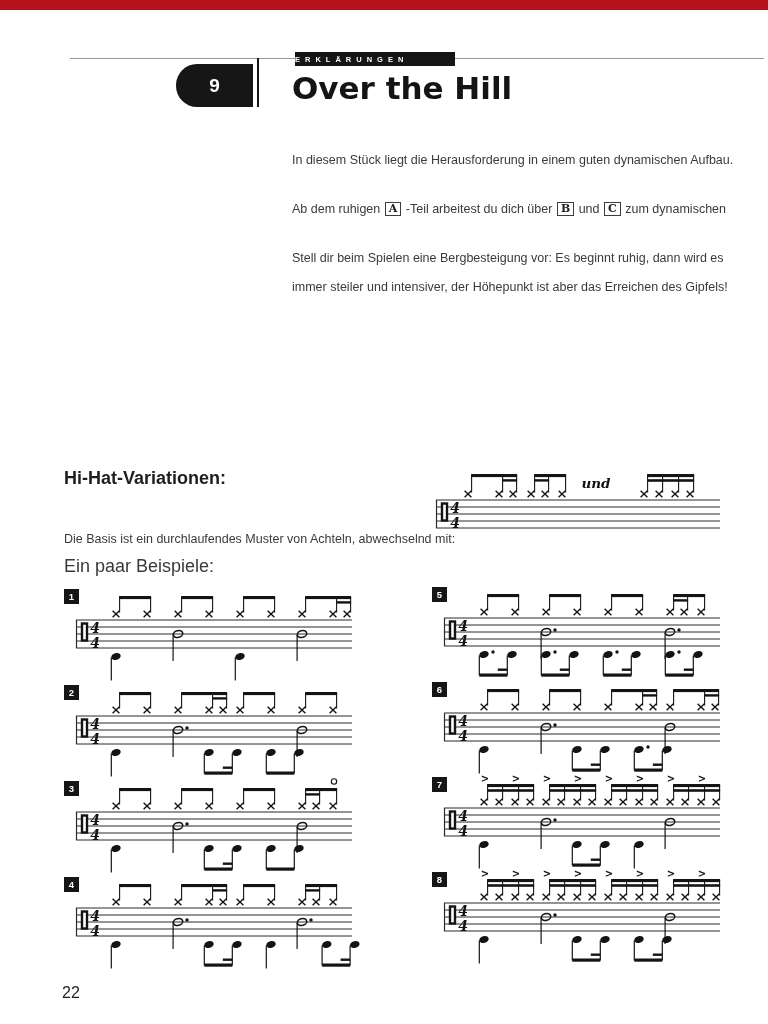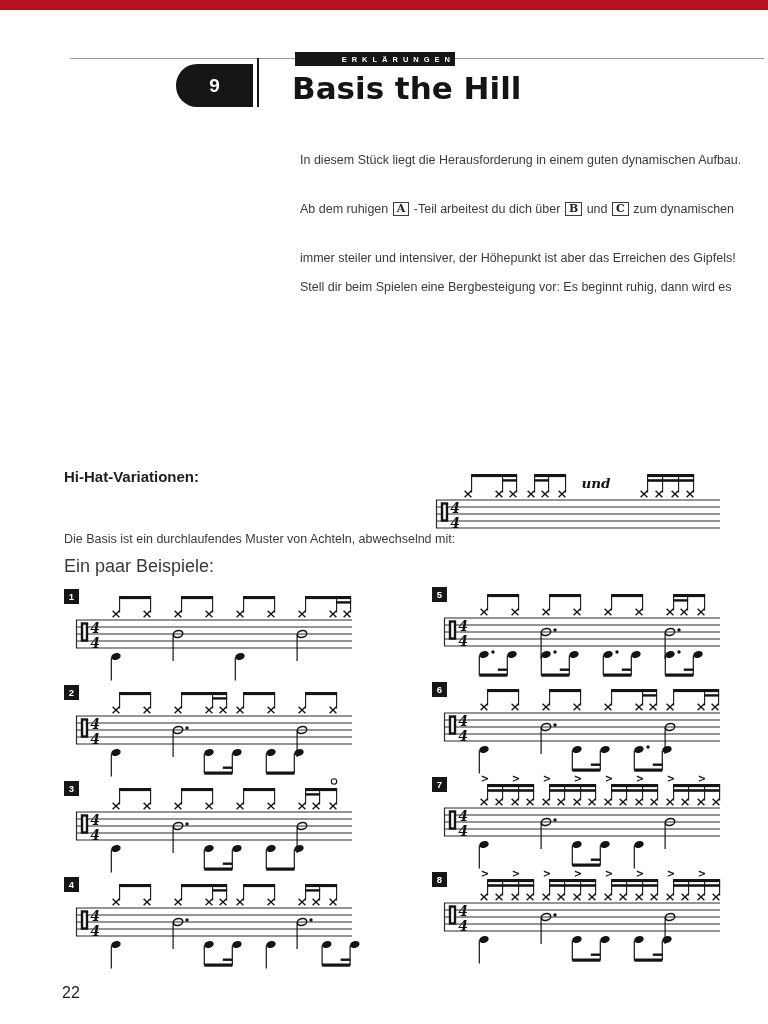--- a/index.html
+++ b/index.html
@@ -2,33 +2,33 @@
 <html><head>
 <meta charset="utf-8">
 <style>
   html,body{margin:0;padding:0;background:#fff;}
   .page{position:relative;width:768px;height:1024px;background:#fff;overflow:hidden;
         font-family:"Liberation Sans",sans-serif;color:#3a3a3a;}
   .abs{position:absolute;}
   .topbar{left:0;top:0;width:768px;height:10px;background:#b5121f;}
   .hairline{left:70px;top:58px;width:694px;height:1px;background:#9a9a9a;}
   .section-bar{left:295px;top:52px;width:160px;height:14px;background:#161616;color:#fff;
-        font-size:7.5px;font-weight:bold;letter-spacing:5px;text-align:right;line-height:15px;}
+        font-size:7.5px;font-weight:bold;letter-spacing:5px;text-align:left;line-height:15px;}
   .badge9{left:176px;top:64px;width:77px;height:43px;background:#161616;border-radius:21px 0 0 21px;
         color:#fff;text-align:center;line-height:44px;font-size:19px;font-weight:bold;}
   .badge-vline{left:257px;top:58px;width:2px;height:49px;background:#161616;}
   .title{left:292px;top:70px;margin:0;font-family:"DejaVu Sans",sans-serif;font-weight:bold;
         font-size:31px;color:#141414;letter-spacing:0px;}
-  .intro{left:292px;top:146px;width:466px;font-size:12.5px;margin-left:8px;}
+  .intro{left:292px;top:146px;width:466px;font-size:12.5px;}
   .intro p{margin:0 0 20px 0;}
   .line{display:block;line-height:29px;}
   .boxed{display:inline-block;border:1.3px solid #3c3c3c;font-family:"DejaVu Serif",serif;
         font-weight:bold;font-size:11px;line-height:12px;padding:0 3px;margin:0 1px;
         vertical-align:1px;color:#222;}
-  .hh-heading{left:64px;top:468px;margin:0;font-size:15px;font-weight:bold;color:#1e1e1e;}
+  .hh-heading{left:64px;top:468px;margin:0;font-size:18px;font-weight:bold;color:#1e1e1e;}
   .basis-text{left:64px;top:532px;font-size:12.5px;}
   .examples-text{left:64px;top:556px;font-size:18px;}
   .notation{position:absolute;}
   #basis{left:428px;top:460px;width:300px;height:80px;}
   .example{position:absolute;width:300px;height:100px;}
   #ex1{left:58px;top:586px;} #ex2{left:58px;top:682px;} #ex3{left:58px;top:778px;} #ex4{left:58px;top:874px;}
   #ex5{left:426px;top:584px;} #ex6{left:426px;top:679px;} #ex7{left:426px;top:774px;} #ex8{left:426px;top:869px;}
   .exnum{position:absolute;left:6px;top:3px;width:15px;height:15px;background:#161616;color:#fff;
         font-size:9.5px;font-weight:bold;text-align:center;line-height:16px;}
   .nsvg{position:absolute;left:10px;top:0;}
@@ -43,40 +43,40 @@
 <div class="page">
   <div class="abs topbar" style="background: rgb(181, 18, 31);"></div>
   <div class="abs hairline"></div>
   <div class="abs section-bar">
     <span>ERKLÄRUNGEN</span>
   </div>
   <div class="abs badge9">
     <span>9</span>
   </div>
   <div class="abs badge-vline"></div>
-  <h1 class="abs title">Basis the Hill</h1>
+  <h1 class="abs title">Over the Hill</h1>
 
   <div class="abs intro">
     <p>
       <span class="line">In diesem Stück liegt die Herausforderung in einem guten dynamischen Aufbau.</span>
     </p>
     <p>
       <span class="line">
         <span>Ab dem ruhigen</span>
         <span class="boxed">A</span>
         <span>-Teil arbeitest du dich über</span>
         <span class="boxed">B</span>
         <span>und</span>
         <span class="boxed">C</span>
         <span>zum dynamischen</span>
       </span>
     </p>
     <p>
+      <span class="line">Stell dir beim Spielen eine Bergbesteigung vor: Es beginnt ruhig, dann wird es</span>
       <span class="line">immer steiler und intensiver, der Höhepunkt ist aber das Erreichen des Gipfels!</span>
-      <span class="line">Stell dir beim Spielen eine Bergbesteigung vor: Es beginnt ruhig, dann wird es</span>
     </p>
   </div>
 
   <h2 class="abs hh-heading">Hi-Hat-Variationen:</h2>
   <div class="abs basis-text">Die Basis ist ein durchlaufendes Muster von Achteln, abwechselnd mit:</div>
   <div class="abs examples-text">Ein paar Beispiele:</div>
 
   <div class="notation" id="basis"><svg width="300" height="80" viewBox="0 0 300 80">
         <line x1="8" y1="40" x2="292" y2="40" stroke="#2a2a2a" stroke-width="1"></line>
         <line x1="8" y1="47" x2="292" y2="47" stroke="#2a2a2a" stroke-width="1"></line>

